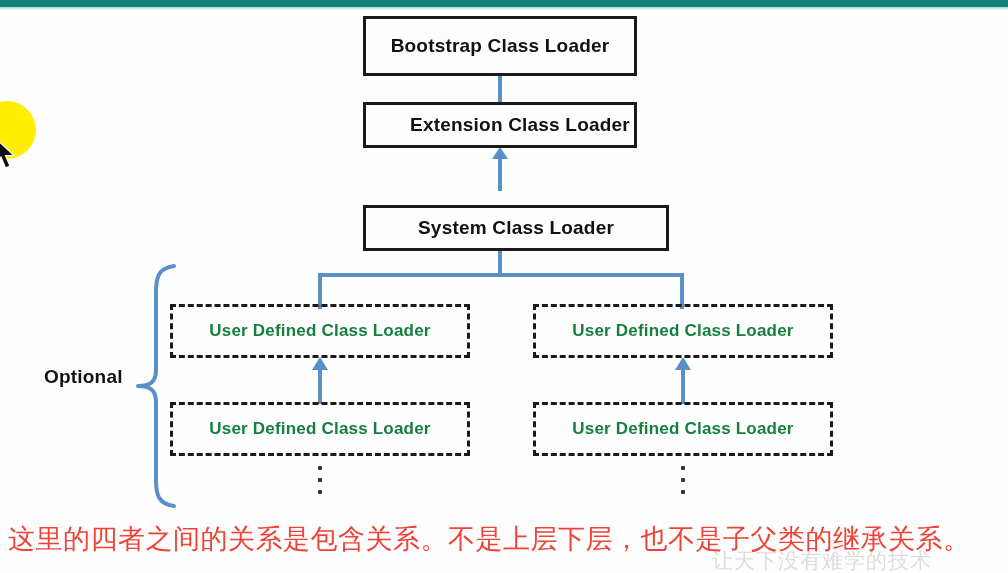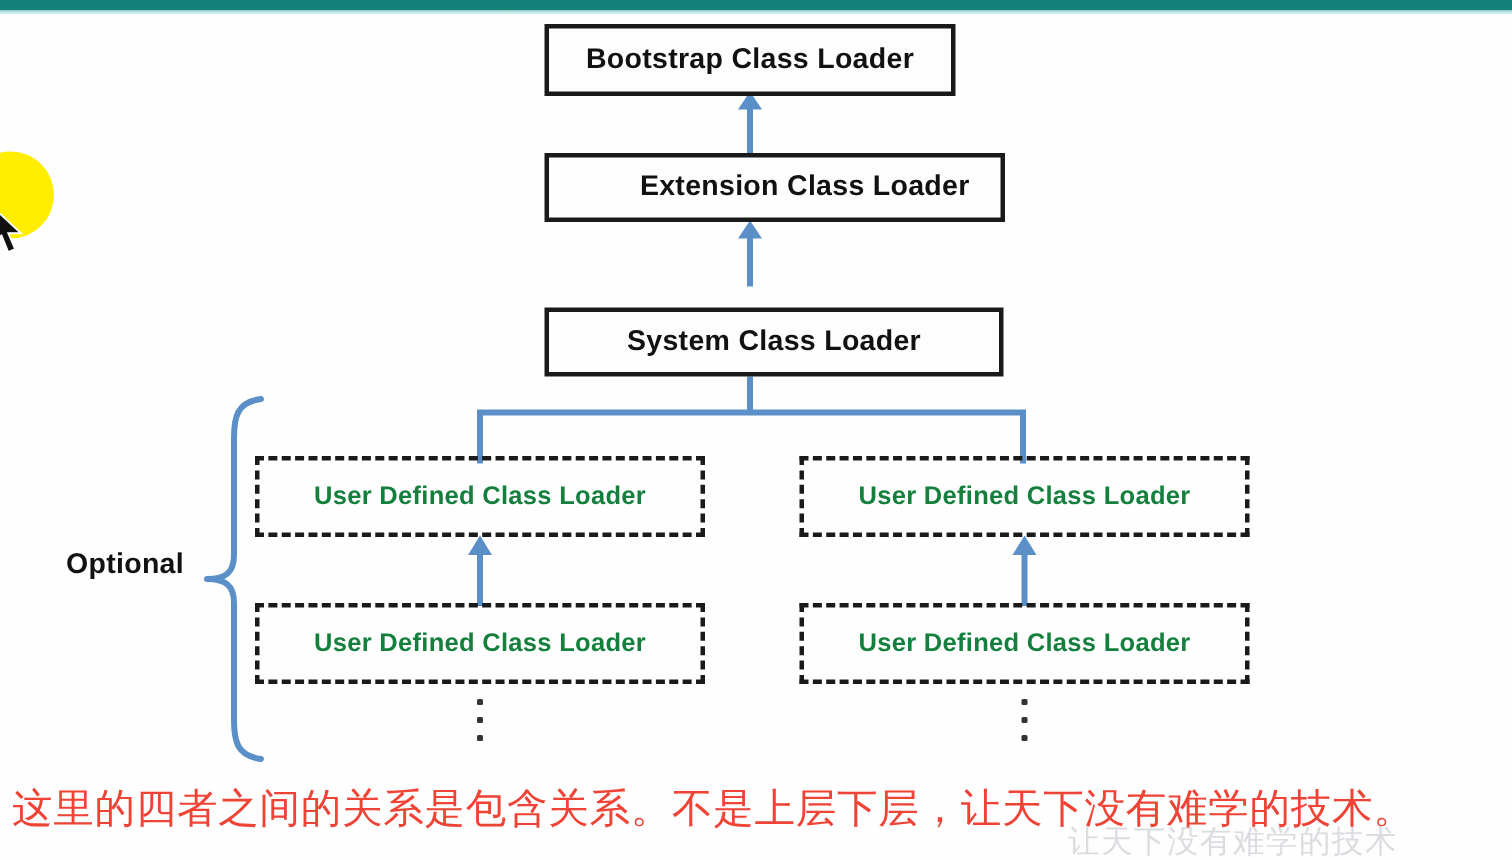--- a/index.html
+++ b/index.html
@@ -58,22 +58,22 @@
     background: #fdfdfd;
     display: flex;
     align-items: center;
     justify-content: center;
     color: #111111;
     font-weight: bold;
     font-size: 19px;
     letter-spacing: 0.2px;
     white-space: nowrap;
   }
-  #box-bootstrap { left: 363px; top: 16px;  width: 274px; height: 48px; }
-  #box-extension { left: 363px; top: 102px; width: 307px; height: 46px; padding-left: 40px; }
+  #box-bootstrap { left: 363px; top: 16px;  width: 274px; height: 60px; }
+  #box-extension { left: 363px; top: 102px; width: 274px; height: 46px; padding-left: 40px; }
   #box-system    { left: 363px; top: 186px; width: 306px; height: 46px; margin-top: 19px; }
 
   
   .dashed-box {
     position: absolute;
     box-sizing: border-box;
     border: 3px dashed #1a1a1a;
     background: transparent;
     display: flex;
     align-items: center;
@@ -234,17 +234,17 @@
     <i></i>
     <i></i>
     <i></i>
   </div>
   <div class="vdots" id="vdots-right">
     <i></i>
     <i></i>
     <i></i>
   </div>
 
-  <div id="subtitle">这里的四者之间的关系是包含关系。不是上层下层，让天下没有难学的技术。</div>
+  <div id="subtitle">这里的四者之间的关系是包含关系。不是上层下层，也不是子父类的继承关系。</div>
 
   <div id="watermark">让天下没有难学的技术</div>
 
 </div>
 
 </body></html>

